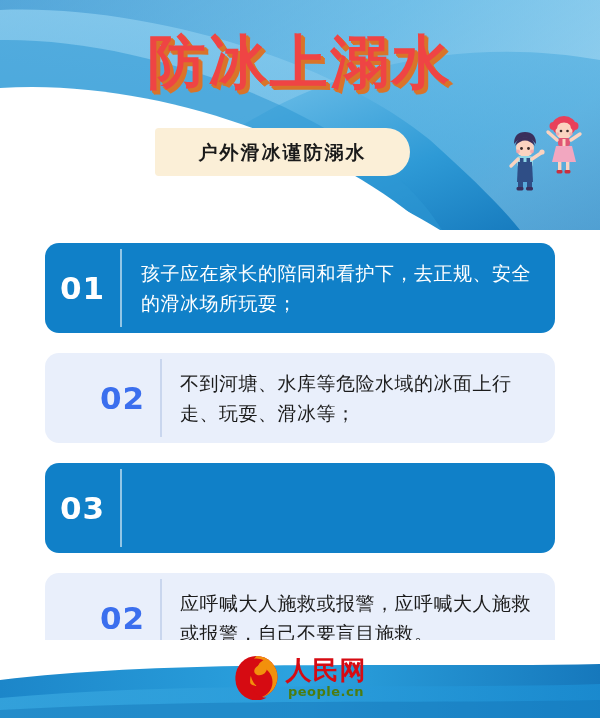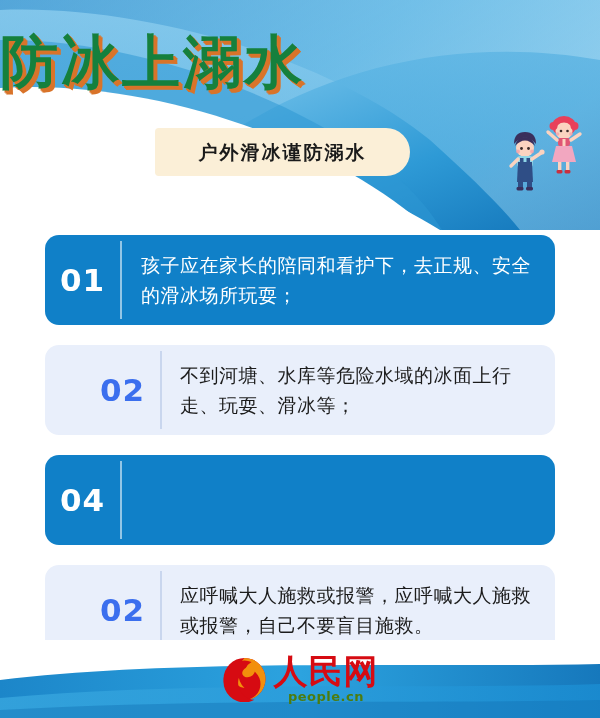--- a/index.html
+++ b/index.html
@@ -32,25 +32,26 @@
     width: 600px;
     height: 230px;
     display: block;
   }
 
   .title {
     position: absolute;
     left: 0;
     top: 24px;
     width: 600px;
+    text-align: center;
     font-family: "DejaVu Sans", "Liberation Sans", sans-serif;
     font-size: 58px;
     font-weight: bold;
     letter-spacing: 3px;
-    color: #15803d;
+    color: #ef4444;
     text-shadow:
       2px 2px 0 #D9742A,
       3px 3px 0 #D9742A,
       4px 4px 0 #D9742A;
     white-space: nowrap;
     z-index: 5;
   }
 
   .subtitle-band {
     position: absolute;
@@ -99,20 +100,21 @@
     width: 510px;
   }
   .card {
     position: relative;
     display: flex;
     align-items: center;
     height: 90px;
     border-radius: 14px;
     margin-bottom: 20px;
     box-sizing: border-box;
+    margin-top: 8px;
   }
   .card.dark {
     background: #1080C8;
   }
   .card.light {
     background: #E9EFFB;
     padding-left: 40px;
   }
   .card-num {
     width: 75px;
@@ -172,21 +174,21 @@
     flex: 0 0 46px;
   }
   .logo-text {
     margin-left: 6px;
     display: flex;
     flex-direction: column;
     align-items: center;
     line-height: 1;
   }
   .logo-cn {
-    font-size: 34px;
+    font-size: 26px;
     font-weight: bold;
     color: #D60B12;
     letter-spacing: 1px;
     font-family: "DejaVu Serif", "Liberation Serif", serif;
   }
   .logo-en {
     font-size: 13px;
     font-weight: bold;
     color: #4d7c0f;
     letter-spacing: 0.5px;
@@ -285,21 +287,21 @@
       <div class="card-text">孩子应在家长的陪同和看护下，去正规、安全的滑冰场所玩耍；</div>
     </div>
 
     <div class="card light">
       <div class="card-num">02</div>
       <div class="card-divider"></div>
       <div class="card-text">不到河塘、水库等危险水域的冰面上行走、玩耍、滑冰等；</div>
     </div>
 
     <div class="card dark">
-      <div class="card-num">04</div>
+      <div class="card-num">03</div>
       <div class="card-divider"></div>
     </div>
 
     <div class="card light">
       <div class="card-num">02</div>
       <div class="card-divider"></div>
       <div class="card-text">应呼喊大人施救或报警，应呼喊大人施救或报警，自己不要盲目施救。</div>
     </div>
 
   </div>

